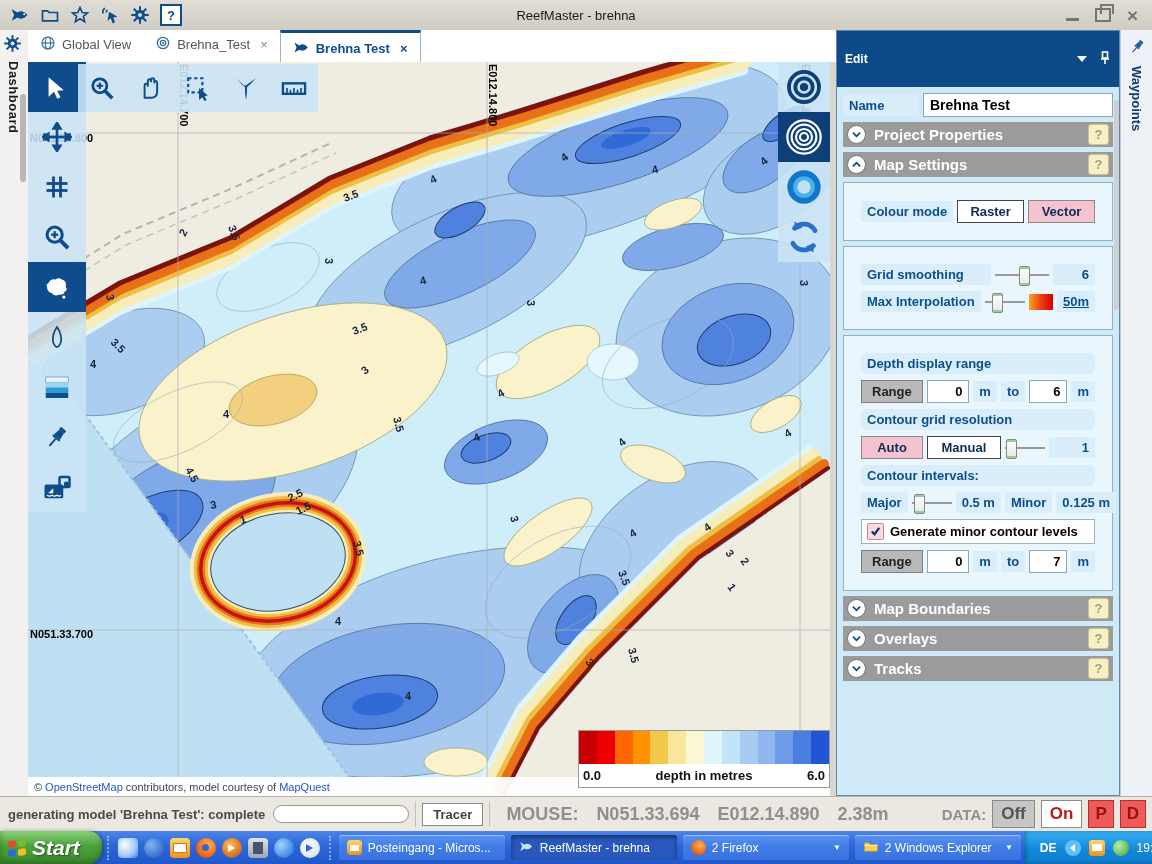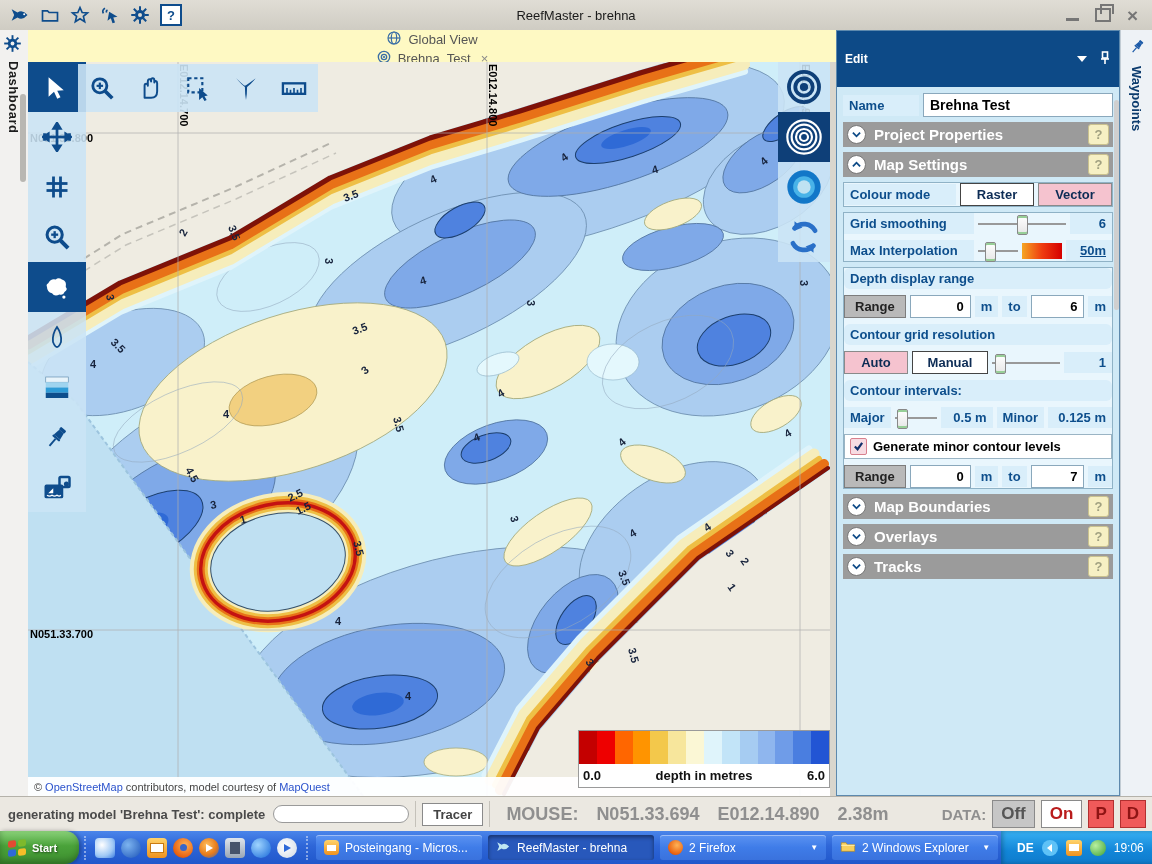--- a/index.html
+++ b/index.html
@@ -19,21 +19,21 @@
   .wb-min{width:13px;height:3px;background:#767676;margin-top:8px;}
   .wb-restore{width:12px;height:10px;border:2px solid #767676;position:relative;background:#d9d6cd;}
   .wb-restore:before{content:"";position:absolute;left:3px;top:-6px;width:10px;height:8px;border:2px solid #767676;border-bottom:none;}
 
   
   #dashstrip{position:absolute;left:0;top:30px;width:28px;height:766px;background:#f2f1ef;border-right:1px solid #c9c7c2;}
   #dashstrip .gear{margin:4px 3px;}
   #dash-label{writing-mode:vertical-rl;font-size:13px;font-weight:bold;color:#1c1c1c;margin-left:6px;letter-spacing:.5px;}
   #dash-handle{position:absolute;left:20px;top:64px;width:6px;height:88px;background:#b9b7b2;border-radius:3px;}
 
-  #tabstrip{position:absolute;left:28px;top:30px;width:808px;height:32px;background:#fef9c3;display:flex;align-items:center;flex-direction:column;}
+  #tabstrip{position:absolute;left:28px;top:30px;width:808px;height:32px;background:#ffffff;display:flex;align-items:flex-start;}
   .tab{display:flex;align-items:center;gap:6px;height:28px;padding:0 12px;font-size:13px;color:#555;}
   .tab .closex{color:#8a8a8a;font-size:13px;margin-left:4px;}
   .tab.active{height:31px;background:#fff;border:1px solid #9db4c8;border-top:3px solid #0e4c8c;border-bottom:none;
     font-weight:bold;color:#0e4c8c;}
   .tab.active .closex{color:#0e4c8c;font-weight:bold;}
 
   
   #maparea{position:absolute;left:28px;top:62px;width:802px;height:734px;overflow:hidden;background:#cfeef9;}
   #mapsvg{position:absolute;left:0;top:0;}
   .clabel{font-size:11px;font-weight:600;fill:#17233c;font-family:"Liberation Sans",sans-serif;}
@@ -82,21 +82,21 @@
   .chip.wide{display:block;border-radius:6px;}
   .panelrow{display:flex;align-items:center;gap:4px;}
   .numin{background:#fff;border:1px solid #8aa8bc;text-align:right;font-weight:bold;font-size:13px;color:#000;padding:3px 6px;}
   .tglbtn{border:1px solid #8a8a8a;background:#fff;color:#0d2c55;font-weight:bold;font-size:13px;padding:3px 10px;text-align:center;}
   .tglbtn.pink{background:#f5c3cf;}
   .rangebtn{background:#b9b9b9;border:1px solid #7d7d7d;color:#222;font-weight:bold;font-size:13px;padding:3px 10px;}
   .sechdr{height:25px;background:#9b9b9b;display:flex;align-items:center;gap:8px;padding:0 4px;}
   .sechdr .sectitle{color:#fff;font-weight:bold;font-size:15px;flex:1;}
   .chev{width:17px;height:17px;border-radius:50%;background:#fff;border:1.5px solid #777;display:flex;align-items:center;justify-content:center;color:#0d4a87;}
   .helpbtn{width:19px;height:19px;background:#f6f0c4;border:1px solid #c9c18f;border-radius:3px;color:#a0a080;font-weight:bold;font-size:13px;display:flex;align-items:center;justify-content:center;}
-  .groupbox{background:#e9f6fd;border:1px solid #8fb2c6;padding:0;display:flex;flex-direction:column;gap:6px;}
+  .groupbox{background:#e9f6fd;border:1px solid #8fb2c6;padding:17px;display:flex;flex-direction:column;gap:6px;}
   .slider{position:relative;height:18px;flex:1;min-width:40px;}
   .slider .track{position:absolute;left:0;right:0;top:8px;height:2px;background:#999;}
   .slider .thumb{position:absolute;top:0;width:9px;height:18px;background:linear-gradient(#fff,#e6e6e6);
     border:1px solid #888;border-radius:2px;box-shadow:inset 0 2px 0 #97cf97,inset 0 -2px 0 #97cf97;}
   .gradswatch{width:40px;height:16px;background:linear-gradient(90deg,#f5a623,#ef3c10,#d50000);}
   .val{color:#0d4e8c;font-weight:bold;font-size:13px;text-align:right;}
   .checkrow{background:#fff;border:1px solid #9ab4c4;display:flex;align-items:center;gap:6px;padding:3px 5px;}
   .checkbox{width:15px;height:15px;background:#f7dbe2;border:1.5px solid #d8808e;border-radius:2px;display:flex;align-items:center;justify-content:center;}
   .checklabel{color:#000000;font-weight:bold;font-size:13px;}
 
@@ -120,21 +120,21 @@
   .data-off{background:#c6c6c6;color:#555;}
   .data-on{background:#fff;color:#b91c1c;}
   .data-red{background:#f05a5a;border-color:#b23030;color:#8f1414;padding:3px 6px;}
 
   
   #taskbar{position:absolute;left:0;top:831px;width:1152px;height:33px;
     background:linear-gradient(#4a85ea,#2e66d8 45%,#2057cb);display:flex;align-items:center;}
   #startbtn{height:33px;display:flex;align-items:center;gap:6px;padding:0 22px 0 8px;
     background:linear-gradient(#8bd37a,#4aa23a 45%,#3d8f2f);border-radius:0 14px 14px 0;
     box-shadow:inset 0 -3px 6px rgba(0,0,0,.25), 2px 0 4px rgba(0,0,0,.3);}
-  #startbtn .start-label{color:#fff;font-weight:bold;font-size:11px;text-shadow:1px 1px 2px rgba(0,0,0,.5);}
+  #startbtn .start-label{color:#fff;font-weight:bold;font-style:italic;font-size:21px;text-shadow:1px 1px 2px rgba(0,0,0,.5);}
   .xpflag{width:18px;height:16px;display:grid;grid-template-columns:1fr 1fr;grid-template-rows:1fr 1fr;gap:2px;transform:skewY(-6deg);}
   .xpflag i{border-radius:2px;}
   .qsep{width:4px;height:24px;border-left:2px dotted rgba(255,255,255,.45);margin:0 5px;}
   #quicklaunch{display:flex;align-items:center;gap:6px;padding:0 4px;}
   .qicon{width:20px;height:20px;border-radius:4px;display:flex;align-items:center;justify-content:center;}
   .taskbtn{height:25px;min-width:150px;max-width:176px;margin:0 3px;border-radius:3px;display:flex;align-items:center;gap:6px;
     background:linear-gradient(#5b93f2,#3f7ce8 50%,#3a72dd);box-shadow:inset 0 1px 0 rgba(255,255,255,.4);
     color:#fff;font-size:12px;padding:0 8px;white-space:nowrap;overflow:hidden;}
   .taskbtn.active{background:#2858bb;box-shadow:inset 0 2px 4px rgba(0,0,0,.45);}
   .taskbtn .tcaret{margin-left:auto;font-size:8px;}

